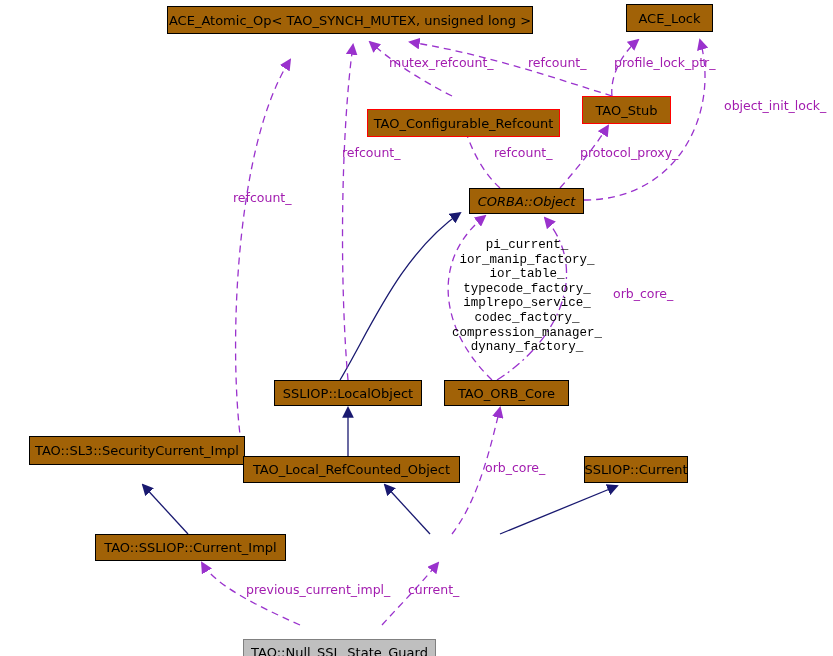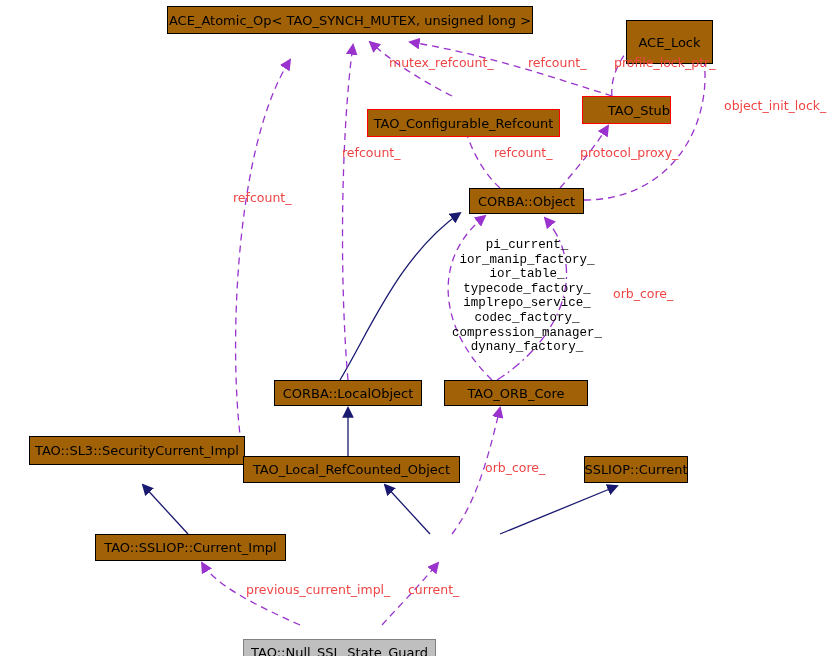--- a/index.html
+++ b/index.html
@@ -41,21 +41,21 @@
     border-color: #ff0000;
   }
   .node.filled {
     background: #bfbfbf;
     border-color: #808080;
     margin-top: 14px;
   }
   .edge-label {
     position: absolute;
     font-size: 12.5px;
-    color: #ef4444;
+    color: #a21caf;
     white-space: nowrap;
     line-height: 1;
     z-index: 4;
   }
   .attr-block {
     position: absolute;
     text-align: center;
     font-size: 12.5px;
     color: #000000;
     line-height: 14.6px;
@@ -101,41 +101,41 @@
       <path d="M 452 534 C 478 500 490 450 500 408" marker-end="url(#arrUse)"></path>
       <path d="M 300 625 C 255 605 215 585 202 563" marker-end="url(#arrUse)"></path>
       <path d="M 382 625 C 400 605 420 585 438 563" marker-end="url(#arrUse)"></path>
     </g>
   </svg>
 
   <div class="node" style="left:167px; top:6px; width:366px; height:28px;">
     <span>ACE_Atomic_Op&lt; TAO_SYNCH_MUTEX, unsigned long &gt;</span>
   </div>
 
-  <div class="node" style="left:626px; top:20px; width:87px; height:44px;">
+  <div class="node" style="left:626px; top:4px; width:87px; height:28px;">
     <span>ACE_Lock</span>
   </div>
 
   <div class="node red" style="left:367px; top:96px; width:193px; height:28px;margin-top:13px;">
     <span>TAO_Configurable_Refcount</span>
   </div>
 
-  <div class="node red" style="left:582px; top:96px; width:89px; height:28px;justify-content:flex-end;">
+  <div class="node red" style="left:582px; top:96px; width:89px; height:28px;">
     <span>TAO_Stub</span>
   </div>
 
-  <div class="node" style="left:469px; top:188px; width:115px; height:26px;">
+  <div class="node" style="left:469px; top:188px; width:115px; height:26px;font-style:italic;">
     <span>CORBA::Object</span>
   </div>
 
   <div class="node" style="left:274px; top:380px; width:148px; height:26px;">
-    <span>CORBA::LocalObject</span>
+    <span>SSLIOP::LocalObject</span>
   </div>
 
-  <div class="node" style="left:444px; top:380px; width:144px; height:26px;">
+  <div class="node" style="left:444px; top:380px; width:125px; height:26px;">
     <span>TAO_ORB_Core</span>
   </div>
 
   <div class="node" style="left:5px; top:436px; width:216px; height:29px;margin-left:24px;">
     <span>TAO::SL3::SecurityCurrent_Impl</span>
   </div>
 
   <div class="node" style="left:243px; top:456px; width:217px; height:27px;">
     <span>TAO_Local_RefCounted_Object</span>
   </div>

